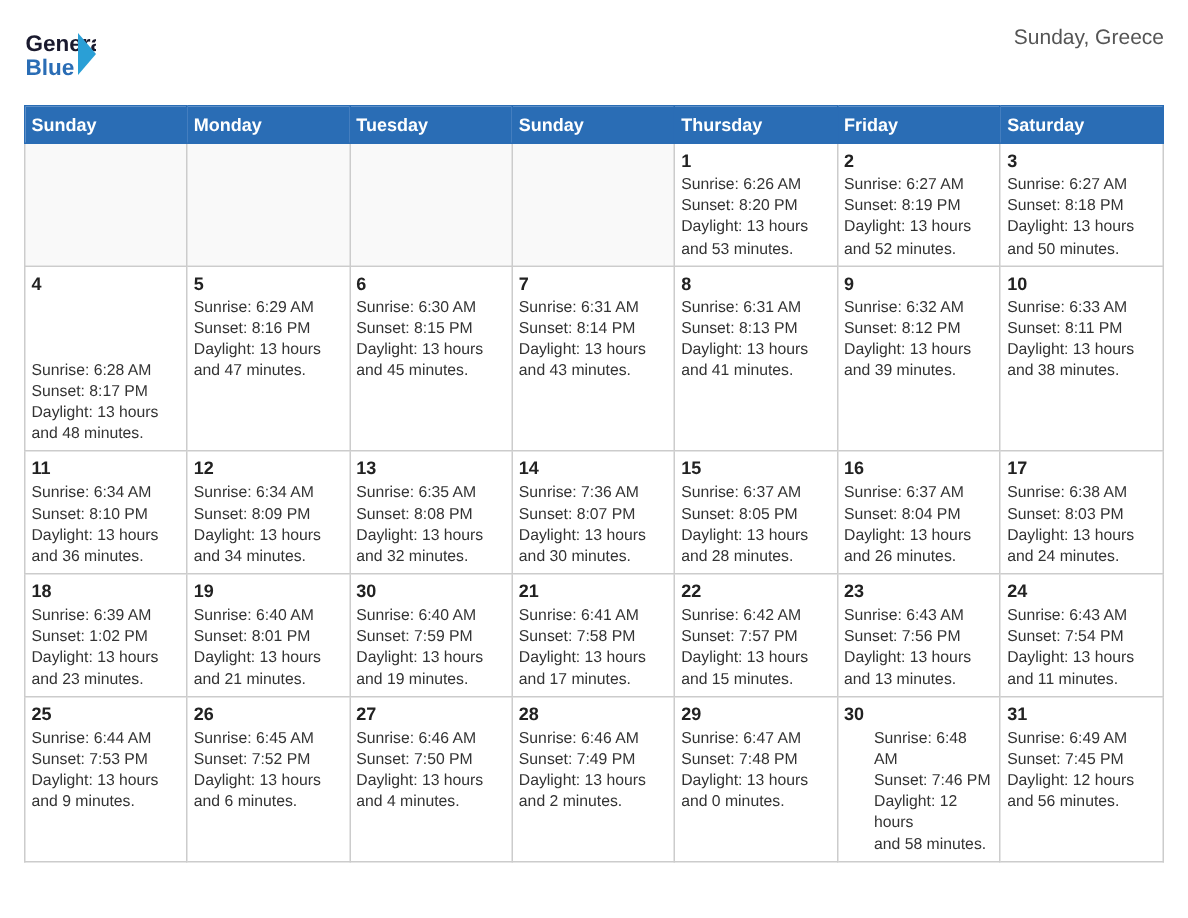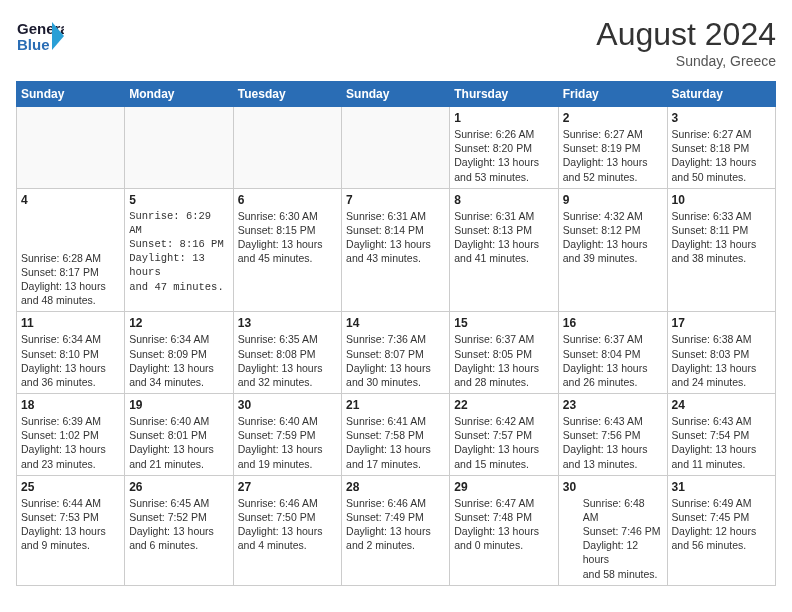--- a/index.html
+++ b/index.html
@@ -74,21 +74,20 @@
 
 <div class="header">
   <div class="logo-container">
     <svg width="48" height="42" viewBox="0 0 48 42">
       <text x="1" y="18" font-family="Arial" font-weight="bold" font-size="15" fill="#1a1a2e">General</text>
       <text x="1" y="34" font-family="Arial" font-weight="bold" font-size="15" fill="#2a6db5">Blue</text>
       <polygon points="36,6 48,20 36,34" fill="#2a9fd6"></polygon>
     </svg>
   </div>
   <div class="title-block">
-    <h1>August 2024</h1>
     <p>Sunday, Greece</p>
   </div>
 </div>
 
 <table class="calendar">
   <thead>
     <tr>
         <th>Sunday</th>
         <th>Monday</th>
         <th>Tuesday</th>
@@ -129,21 +128,21 @@
       <tr>
         <td>
           <div class="day-num">4</div>
           <div class="day-info" style="white-space: pre-line; margin-top: 44px;">Sunrise: 6:28 AM
 Sunset: 8:17 PM
 Daylight: 13 hours
 and 48 minutes.</div>
         </td>
         <td>
           <div class="day-num">5</div>
-          <div class="day-info" style="white-space: pre-line; font-family: Liberation Mono, monospace;">Sunrise: 6:29 AM
+          <div class="day-info" style="white-space: pre-line;">Sunrise: 6:29 AM
 Sunset: 8:16 PM
 Daylight: 13 hours
 and 47 minutes.</div>
         </td>
         <td>
           <div class="day-num">6</div>
           <div class="day-info" style="white-space: pre-line;">Sunrise: 6:30 AM
 Sunset: 8:15 PM
 Daylight: 13 hours
 and 45 minutes.</div>
@@ -157,21 +156,21 @@
         </td>
         <td>
           <div class="day-num">8</div>
           <div class="day-info" style="white-space: pre-line;">Sunrise: 6:31 AM
 Sunset: 8:13 PM
 Daylight: 13 hours
 and 41 minutes.</div>
         </td>
         <td>
           <div class="day-num">9</div>
-          <div class="day-info" style="white-space: pre-line;">Sunrise: 4:32 AM
+          <div class="day-info" style="white-space: pre-line;">Sunrise: 6:32 AM
 Sunset: 8:12 PM
 Daylight: 13 hours
 and 39 minutes.</div>
         </td>
         <td>
           <div class="day-num">10</div>
           <div class="day-info" style="white-space: pre-line;">Sunrise: 6:33 AM
 Sunset: 8:11 PM
 Daylight: 13 hours
 and 38 minutes.</div>

